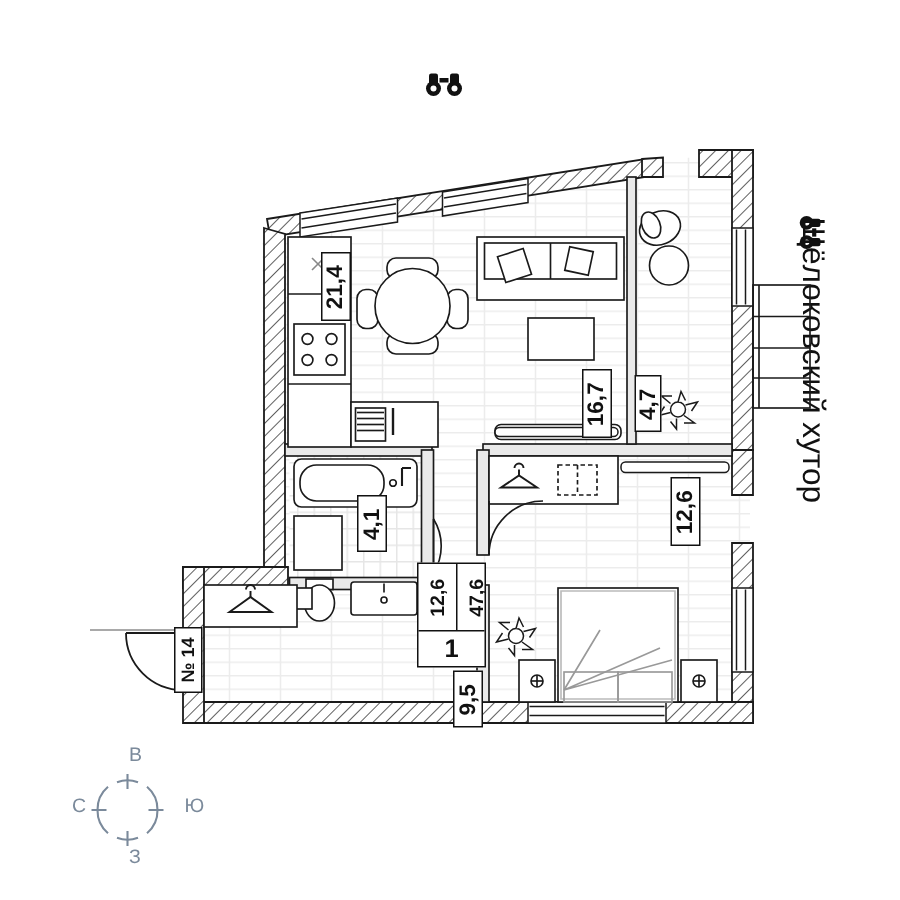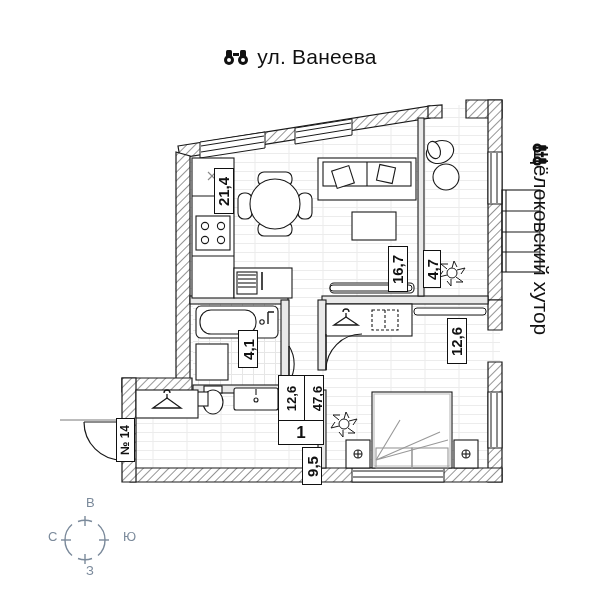--- a/index.html
+++ b/index.html
@@ -142,21 +142,21 @@
     <span class="binoc">
       <svg width="26" height="18" viewBox="0 0 26 18">
         <circle cx="6" cy="12" r="5" fill="#111"></circle>
         <circle cx="20" cy="12" r="5" fill="#111"></circle>
         <rect x="3" y="2" width="6" height="8" rx="1.5" fill="#111"></rect>
         <rect x="17" y="2" width="6" height="8" rx="1.5" fill="#111"></rect>
         <rect x="10" y="5" width="6" height="3" fill="#111"></rect>
         <circle cx="6" cy="12" r="2" fill="#fff"></circle>
         <circle cx="20" cy="12" r="2" fill="#fff"></circle>
       </svg>
-    </span><span>ул. Ванеева</span>
+    </span>
   </div>
 
   <div class="street-right">
     <span class="binoc-r">
       <svg width="24" height="17" viewBox="0 0 26 18">
         <circle cx="6" cy="12" r="5" fill="#111"></circle>
         <circle cx="20" cy="12" r="5" fill="#111"></circle>
         <rect x="3" y="2" width="6" height="8" rx="1.5" fill="#111"></rect>
         <rect x="17" y="2" width="6" height="8" rx="1.5" fill="#111"></rect>
         <rect x="10" y="5" width="6" height="3" fill="#111"></rect>

